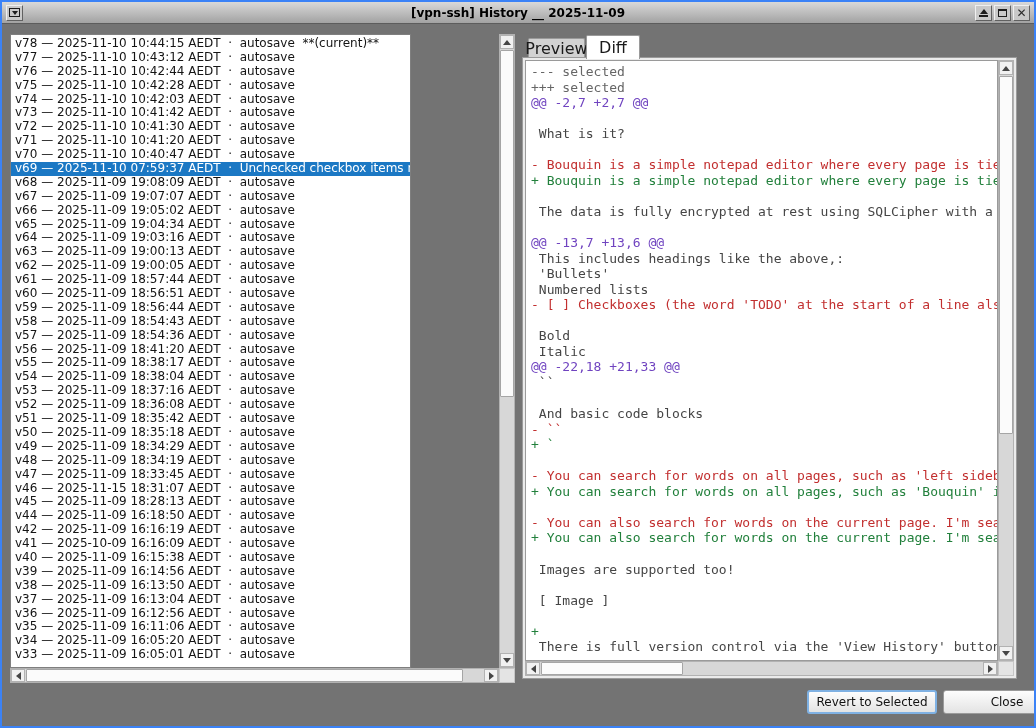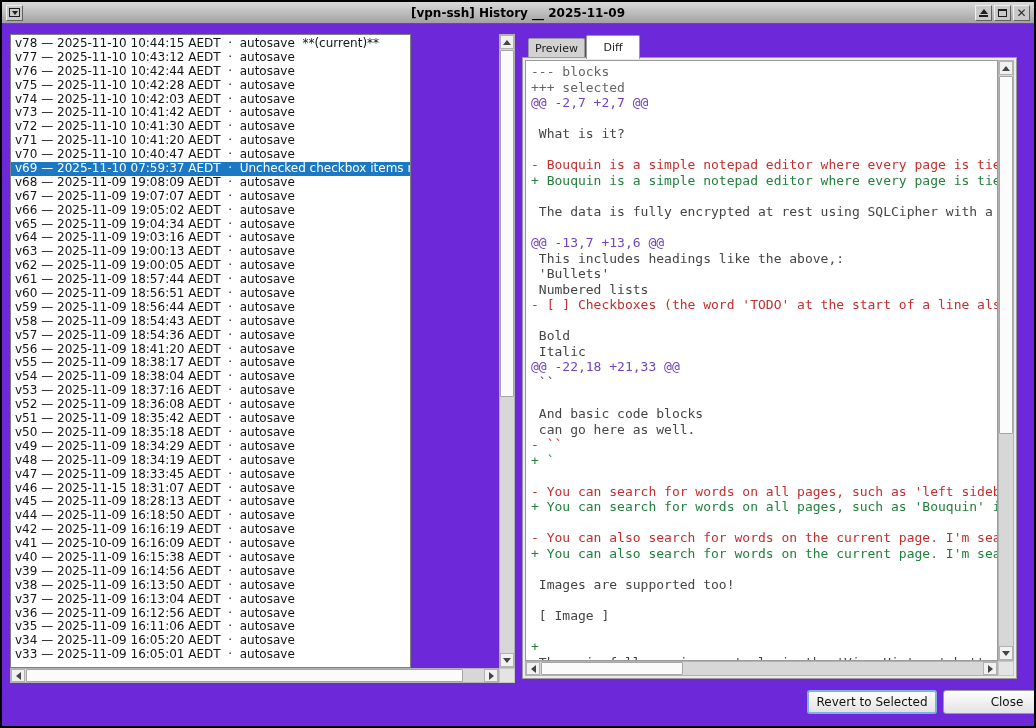--- a/index.html
+++ b/index.html
@@ -1,17 +1,17 @@
 <!DOCTYPE html>
 <html><head>
 <meta charset="utf-8">
 <style>
   html,body{margin:0;padding:0;background:#555;}
   *{box-sizing:border-box;}
-  .window{width:1036px;height:728px;border:2px solid #000000;background:#6d28d9;
+  .window{width:1036px;height:728px;border:2px solid #3b82f6;background:#737373;
     position:relative;font-family:"DejaVu Sans","Liberation Sans",sans-serif;overflow:hidden;}
   
   .titlebar{height:22px;background:linear-gradient(#d9d9d9,#a2a2a2);border-bottom:1px solid #5c5c5c;
     position:relative;display:flex;align-items:center;}
   .title{position:absolute;left:0;right:0;text-align:center;font-weight:bold;font-size:12px;color:#000;}
   .tb-btn{width:17px;height:16px;background:#c9c9c9;border:1px solid;border-color:#f0f0f0 #616161 #616161 #f0f0f0;
     display:flex;align-items:center;justify-content:center;position:relative;z-index:2;}
   .tb-left{margin-left:4px;}
   .tb-right{position:absolute;right:4px;top:3px;display:flex;gap:2px;}
   .menu-box{width:11px;height:9px;border:1px solid #1d1d1d;display:flex;align-items:center;justify-content:center;}
@@ -37,21 +37,21 @@
   .sb-btn{position:absolute;background:#f1f1f1;border:1px solid #b2b2b2;display:flex;align-items:center;justify-content:center;}
   .sb.v .sb-btn{left:0;right:0;height:14px;}
   .sb.v .sb-btn.a1{top:0;}  .sb.v .sb-btn.a2{bottom:0;}
   .sb.h .sb-btn{top:0;bottom:0;width:14px;}
   .sb.h .sb-btn.a1{left:0;} .sb.h .sb-btn.a2{right:0;}
   .sb-thumb{position:absolute;background:#fbfbfb;border:1px solid #a5a5a5;border-radius:1px;}
   .sb.v .sb-thumb{left:0;right:0;}
   .sb.h .sb-thumb{top:0;bottom:0;}
   .sb-corner{background:#e4e4e4;border:1px solid #c6c6c6;}
   
-  .tab{position:absolute;font-size:11px;color:#1a1a1a;display:flex;align-items:center;justify-content:center;
+  .tab{position:absolute;font-size:16px;color:#1a1a1a;display:flex;align-items:center;justify-content:center;
     border:1px solid #9a9a9a;border-bottom:none;border-radius:2px 2px 0 0;cursor:default;text-align:right;}
   .tab.inactive{left:526px;top:13px;width:57px;height:20px;background:#d2d2d2;}
   .tab.active{left:584px;top:10px;width:54px;height:24px;background:#fff;z-index:3;}
   .nb-panel{position:absolute;left:520px;top:32px;width:495px;height:622px;border:1px solid #9a9a9a;
     background:#ebebeb;padding:2px;z-index:1;}
   .nb-inner{display:grid;grid-template-columns:473px 16px;grid-template-rows:601px 15px;}
   .diff-area{width:473px;height:601px;background:#fff;border:1px solid #9a9a9a;overflow:hidden;
     padding:3px 0 0 5px;font-family:"DejaVu Sans Mono","Liberation Mono",monospace;font-size:13px;}
   .dline{height:15.55px;line-height:15.55px;white-space:pre;overflow:hidden;}
   .dline.meta{color:#666666;}
@@ -171,21 +171,21 @@
     <div class="tab inactive">
       <span>Preview</span>
     </div>
     <div class="tab active">
       <span>Diff</span>
     </div>
 
     <div class="nb-panel">
       <div class="nb-inner">
         <div class="diff-area">
-            <div class="dline meta">--- blocks</div>
+            <div class="dline meta">--- selected</div>
             <div class="dline meta">+++ selected</div>
             <div class="dline hunk">@@ -2,7 +2,7 @@</div>
             <div class="dline ctx"> </div>
             <div class="dline ctx"> What is it?</div>
             <div class="dline ctx"> </div>
             <div class="dline del">- Bouquin is a simple notepad editor where every page is tied</div>
             <div class="dline add">+ Bouquin is a simple notepad editor where every page is tied</div>
             <div class="dline ctx"> </div>
             <div class="dline ctx"> The data is fully encrypted at rest using SQLCipher with a s</div>
             <div class="dline ctx"> </div>
@@ -194,21 +194,20 @@
             <div class="dline ctx"> 'Bullets'</div>
             <div class="dline ctx"> Numbered lists</div>
             <div class="dline del">- [ ] Checkboxes (the word 'TODO' at the start of a line also</div>
             <div class="dline ctx"> </div>
             <div class="dline ctx"> Bold</div>
             <div class="dline ctx"> Italic</div>
             <div class="dline hunk">@@ -22,18 +21,33 @@</div>
             <div class="dline ctx"> ``</div>
             <div class="dline ctx"> </div>
             <div class="dline ctx"> And basic code blocks</div>
-            <div class="dline ctx"> can go here as well.</div>
             <div class="dline del">- ``</div>
             <div class="dline add">+ `</div>
             <div class="dline ctx"> </div>
             <div class="dline del">- You can search for words on all pages, such as 'left sideba</div>
             <div class="dline add">+ You can search for words on all pages, such as 'Bouquin' in</div>
             <div class="dline ctx"> </div>
             <div class="dline del">- You can also search for words on the current page. I'm sear</div>
             <div class="dline add">+ You can also search for words on the current page. I'm sear</div>
             <div class="dline ctx"> </div>
             <div class="dline ctx"> Images are supported too!</div>

